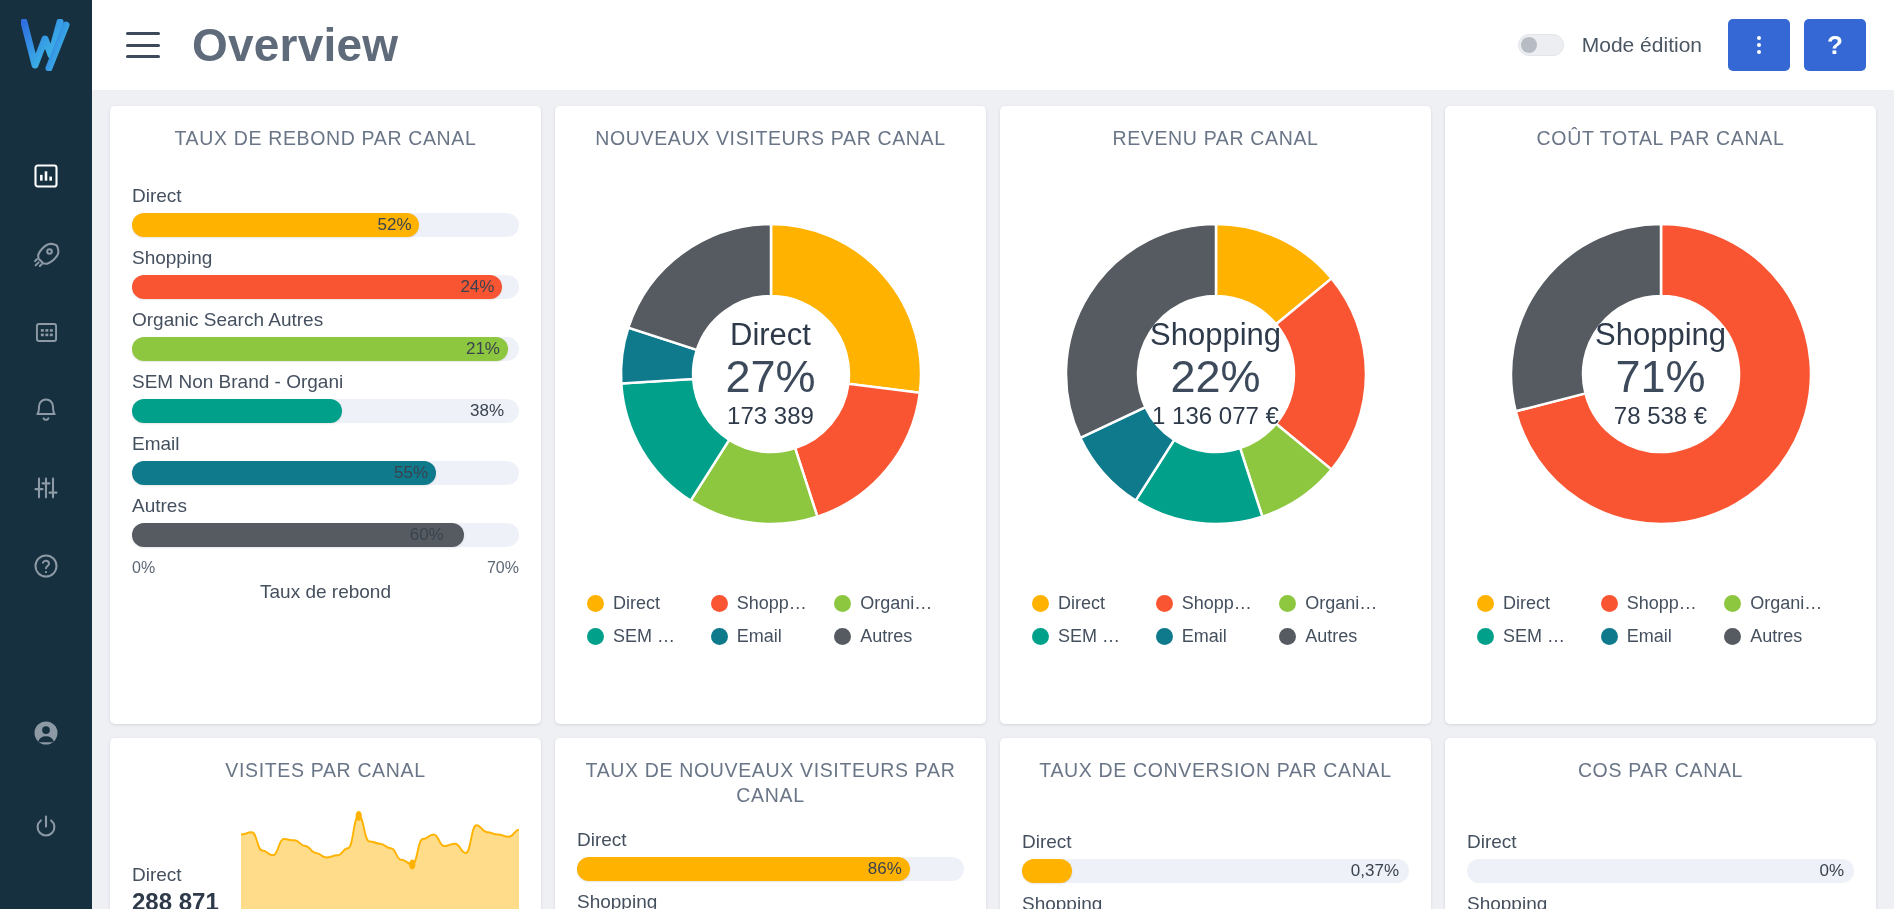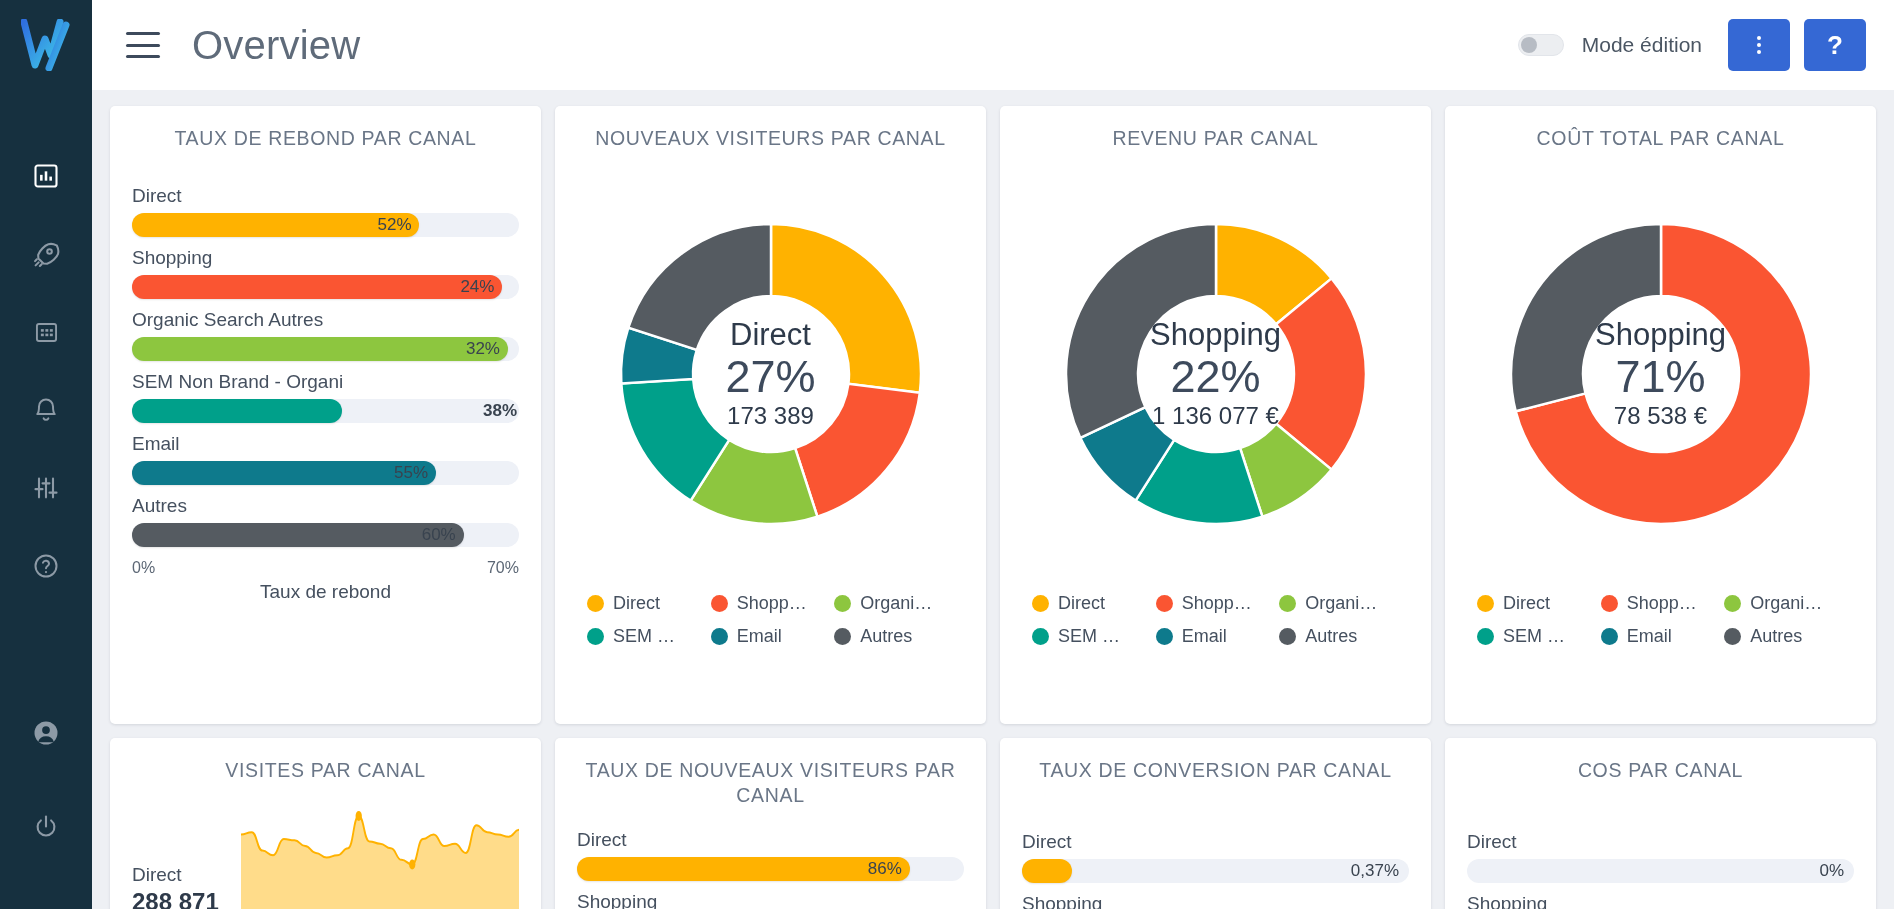--- a/index.html
+++ b/index.html
@@ -36,21 +36,21 @@
   .main { flex: 1; height: 909px; display: flex; flex-direction: column; background: #eef0f4; }
 
   .topbar {
     height: 90px; background: #ffffff;
     display: flex; align-items: center; padding: 0 28px 0 34px;
     flex-shrink: 0;
   }
   .burger { width: 34px; height: 26px; display: flex; flex-direction: column; justify-content: space-between; cursor: pointer; }
   .burger span { display: block; height: 3px; width: 100%; background: #3d4a5c; border-radius: 2px; }
   .page-title {
-    font-size: 40px; font-weight: 400; color: #5f6b7a;
+    font-size: 46px; font-weight: 700; color: #5f6b7a;
     margin-left: 32px; letter-spacing: .2px;
   }
   .topbar-right { margin-left: auto; display: flex; align-items: center; gap: 14px; }
   .toggle {
     width: 46px; height: 22px; border-radius: 11px;
     background: #eceef1; border: 1px solid #e2e5ea;
     position: relative; cursor: pointer;
   }
   .toggle .knob {
     position: absolute; left: 2px; top: 2px;
@@ -301,42 +301,42 @@
                 <div class="bar-label">Shopping</div>
                 <div class="bar-track">
                   <div class="bar-fill" style="width: 95.7143%; background: rgb(250, 85, 50);"></div>
                   <div class="bar-value" style="right: 4.28571%; margin-right: 8px;">24%</div>
                 </div>
               </div>
               <div class="bar-block">
                 <div class="bar-label">Organic Search Autres</div>
                 <div class="bar-track">
                   <div class="bar-fill" style="width: 97.1429%; background: rgb(141, 198, 63);"></div>
-                  <div class="bar-value" style="right: 2.85714%; margin-right: 8px;">32%</div>
+                  <div class="bar-value" style="right: 2.85714%; margin-right: 8px;">21%</div>
                 </div>
               </div>
               <div class="bar-block">
                 <div class="bar-label">SEM Non Brand - Organi</div>
                 <div class="bar-track">
                   <div class="bar-fill" style="width: 54.2857%; background: rgb(0, 160, 138);"></div>
-                  <div class="bar-value" style="right: 2px; font-weight: bold;">38%</div>
+                  <div class="bar-value" style="right: 15px;">38%</div>
                 </div>
               </div>
               <div class="bar-block">
                 <div class="bar-label">Email</div>
                 <div class="bar-track">
                   <div class="bar-fill" style="width: 78.5714%; background: rgb(14, 122, 140);"></div>
                   <div class="bar-value" style="right: 21.4286%; margin-right: 8px;">55%</div>
                 </div>
               </div>
               <div class="bar-block">
                 <div class="bar-label">Autres</div>
                 <div class="bar-track">
                   <div class="bar-fill" style="width: 85.7143%; background: rgb(85, 91, 97);"></div>
-                  <div class="bar-value" style="right: 14.2857%; margin-right: 8px;">60%</div>
+                  <div class="bar-value" style="right: 14.2857%; margin-right: 20px;">60%</div>
                 </div>
               </div>
             </div>
           <div class="axis">
             <span class="ax-left">0%</span>
             <span class="ax-right">70%</span>
             <span class="ax-center">Taux de rebond</span>
           </div>
         </section>
 

